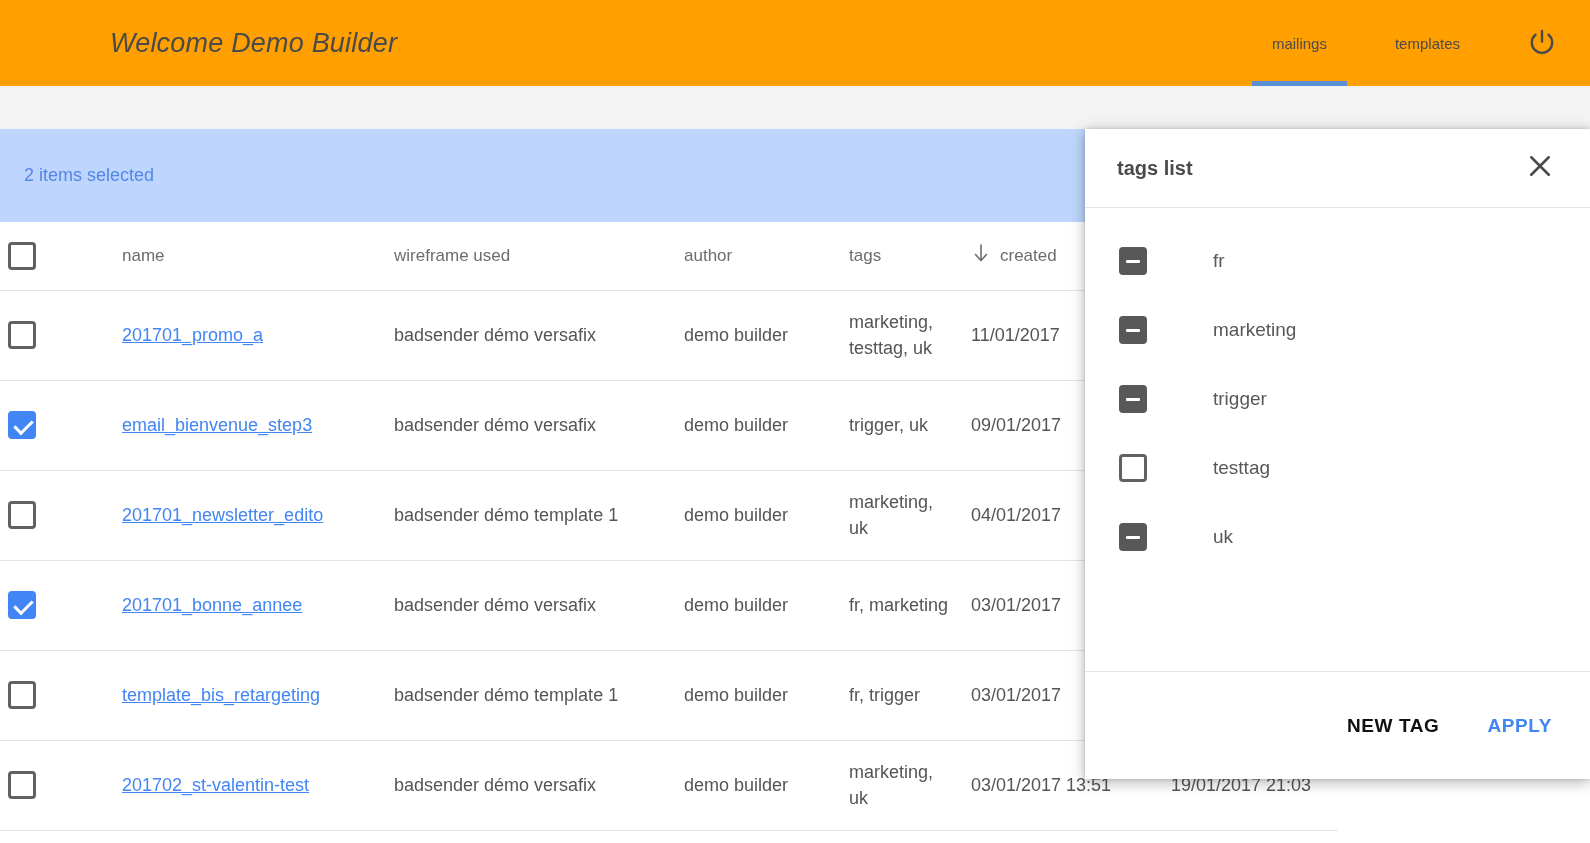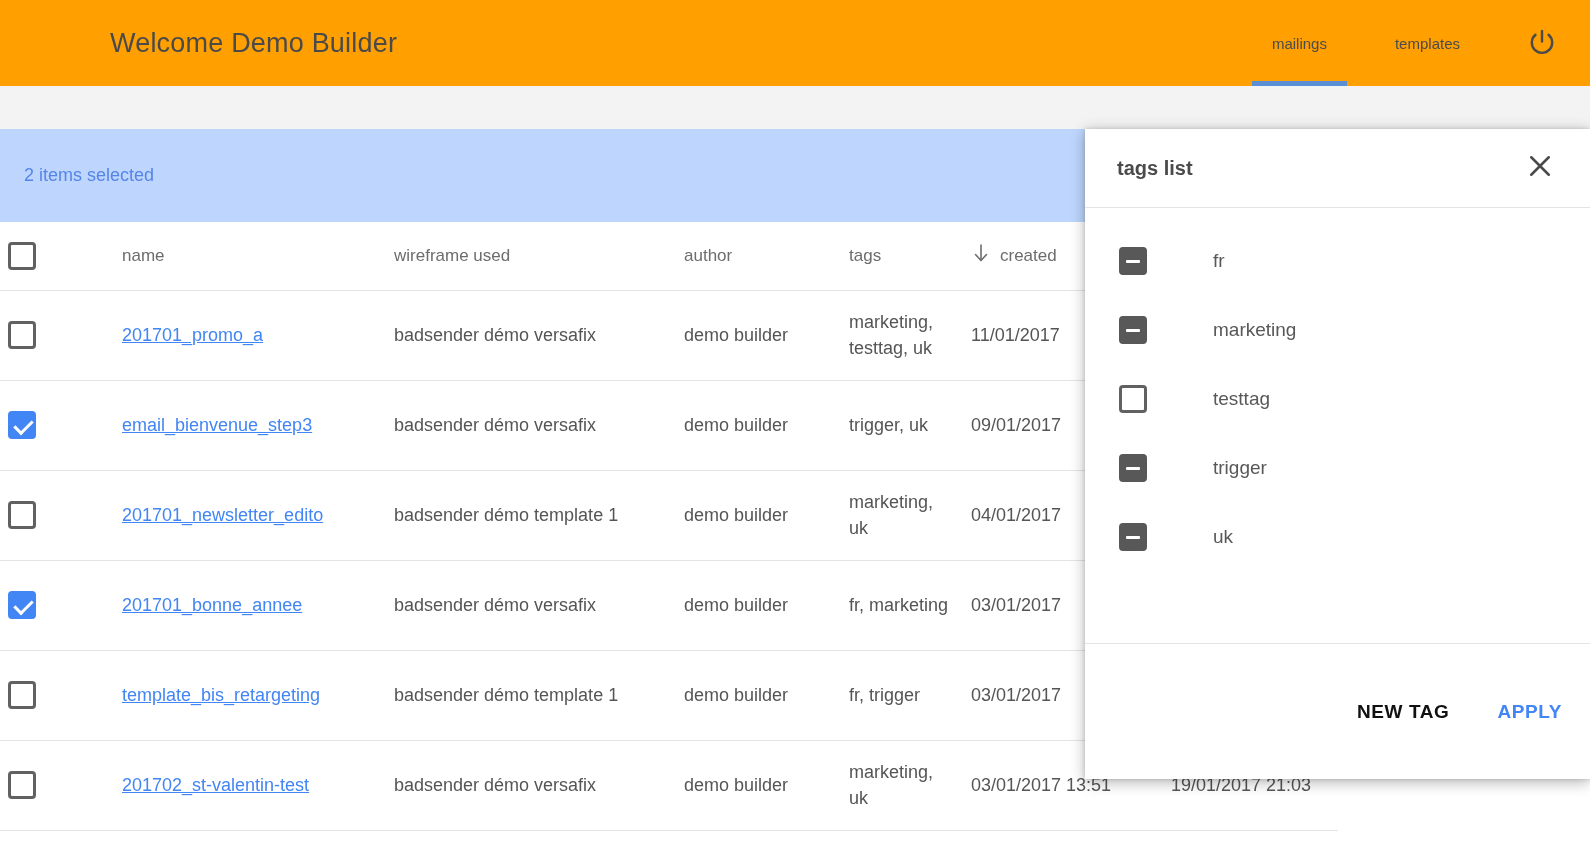--- a/index.html
+++ b/index.html
@@ -14,20 +14,21 @@
   
   .appbar {
     position: absolute; left: 0; top: 0; width: 1590px; height: 86px;
     background: #ffa000;
     display: flex; align-items: center;
   }
   .app-title {
     margin-left: 110px;
     font-size: 27px; color: #4a4a4a; font-weight: 400; letter-spacing: .2px;
     white-space: nowrap;
+    font-style: italic;
   }
   .nav {
     position: absolute; right: 0; top: 0; height: 86px;
     display: flex; align-items: stretch;
   }
   .nav-item {
     position: relative;
     display: flex; align-items: center; justify-content: center;
     padding: 0 34px;
     font-size: 15px; color: #4b4b4b; white-space: nowrap; cursor: pointer;
@@ -131,23 +132,23 @@
     border-bottom: 1px solid #e4e4e4; padding: 0 30px 0 32px;
   }
   .tp-title { font-size: 20px; font-weight: 700; color: #4a4a4a; flex: 1; }
   .tp-close { width: 40px; height: 40px; display: flex; align-items: center; justify-content: center; cursor: pointer; }
   .tp-body { flex: 1; padding: 18px 0 0 0; overflow: hidden; }
   .tag-row {
     display: flex; align-items: center; height: 69px; padding: 0 34px; cursor: pointer;
   }
   .tag-label { margin-left: 66px; font-size: 19px; color: #585858; }
   .tp-foot {
-    height: 136px; border-top: 1px solid #e4e4e4;
+    height: 108px; border-top: 1px solid #e4e4e4;
     display: flex; align-items: center; justify-content: flex-end;
-    padding-right: 28px; gap: 48px;
+    padding-right: 38px; gap: 48px;
   }
   .tp-btn {
     font-size: 19px; font-weight: 700; letter-spacing: .6px; cursor: pointer;
     background: none; border: none; font-family: "Liberation Sans", sans-serif;
   }
   .tp-btn.dark { color: #111; }
   .tp-btn.blue { color: #4285f4; }
 </style>
 </head>
 <body>
@@ -353,26 +354,26 @@
     <div class="tp-body">
       <div class="tag-row">
         <span class="cb indeterminate"></span>
         <span class="tag-label">fr</span>
       </div>
       <div class="tag-row">
         <span class="cb indeterminate"></span>
         <span class="tag-label">marketing</span>
       </div>
       <div class="tag-row">
+        <span class="cb indeterminate"></span>
+        <span class="tag-label">trigger</span>
+      </div>
+      <div class="tag-row">
         <span class="cb"></span>
         <span class="tag-label">testtag</span>
-      </div>
-      <div class="tag-row">
-        <span class="cb indeterminate"></span>
-        <span class="tag-label">trigger</span>
       </div>
       <div class="tag-row">
         <span class="cb indeterminate"></span>
         <span class="tag-label">uk</span>
       </div>
     </div>
 
     <div class="tp-foot">
       <button class="tp-btn dark">NEW TAG</button>
       <button class="tp-btn blue">APPLY</button>

